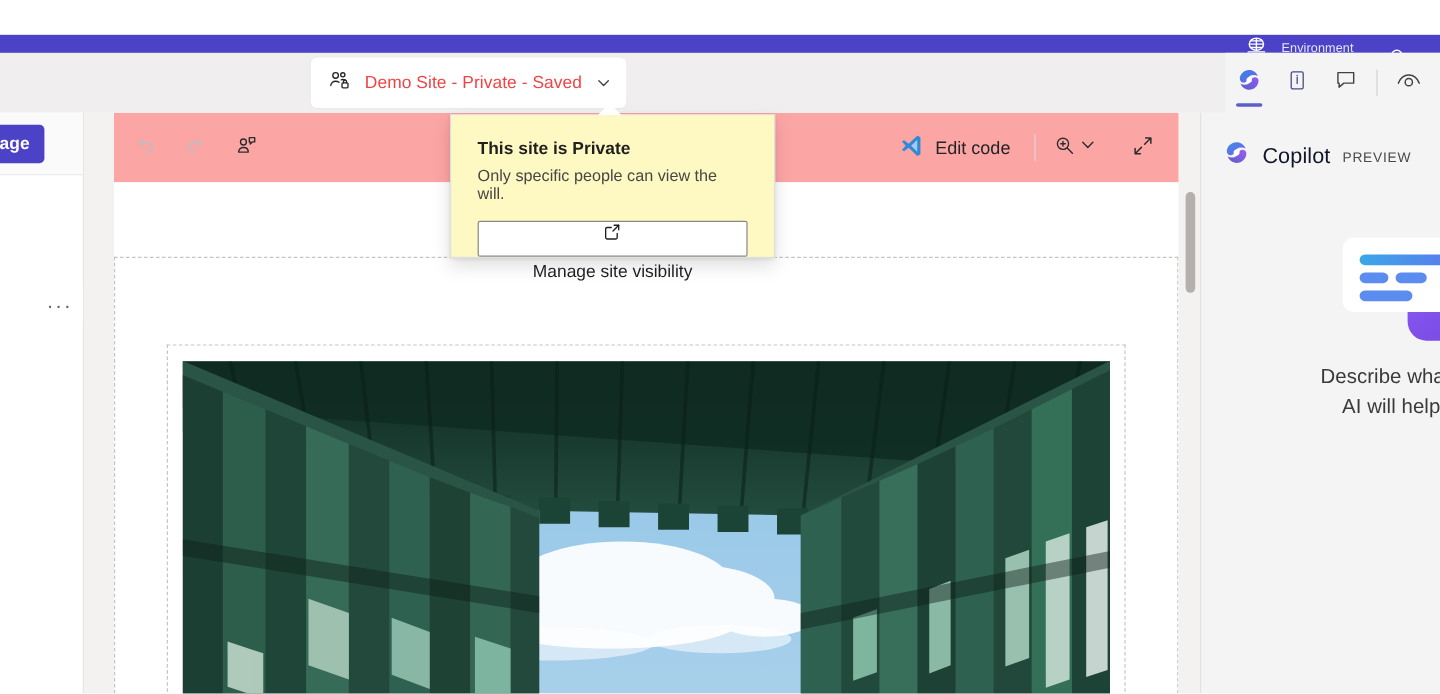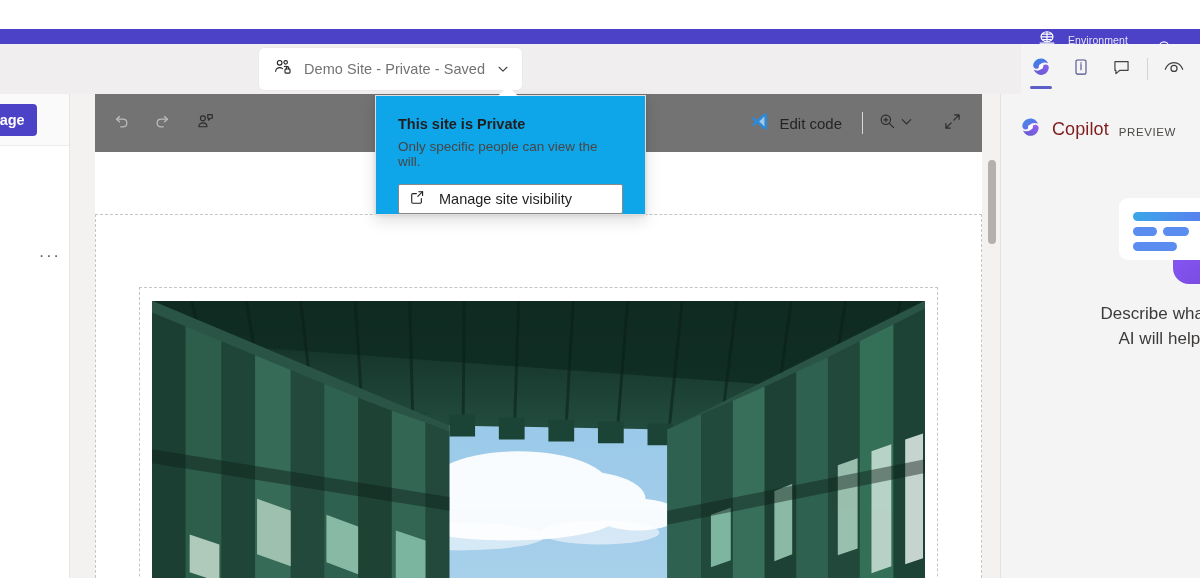--- a/index.html
+++ b/index.html
@@ -54,21 +54,21 @@
 
   
   .site-pill {
     position: absolute; left: 4px; top: 4px;
     height: 42px; padding: 0 12px 0 14px;
     background: #ffffff; border-radius: 5px;
     display: flex; align-items: center; gap: 11px;
     cursor: pointer; box-shadow: 0 0 0 1px rgba(0,0,0,.02);
   }
   .site-pill-label {
-    font-size: 14.5px; color: #737373; white-space: nowrap; letter-spacing: .05px;
+    font-size: 14.5px; color: #ef4444; white-space: nowrap; letter-spacing: .05px;
   }
   .pill-caret { width: 14px; height: 14px; display: block; opacity: .85; }
 
   
   .cmd-icon-btn {
     width: 40px; height: 50px; display: flex; align-items: center;
     justify-content: center; cursor: pointer; position: relative;
   }
   .cmd-icon-btn.selected::after {
     content: ""; position: absolute; bottom: 5px; left: 50%;
@@ -104,21 +104,21 @@
     padding-bottom: 6px;
   }
 
   
   .canvas-wrap {
     position: absolute; top: 94px; left: 70px; right: 200px; bottom: 0;
     background: #f3f2f1; overflow: hidden;
   }
   .canvas-toolbar {
     position: absolute; top: 0; left: 25px; right: 18px; height: 58px;
-    background: #737373; display: flex; align-items: center;
+    background: #fca5a5; display: flex; align-items: center;
   }
   .tb-left { display: flex; align-items: center; padding-left: 6px; gap: 2px; }
   .tb-icon-btn {
     width: 40px; height: 40px; border-radius: 4px; display: flex;
     align-items: center; justify-content: center; cursor: pointer;
     background: transparent; border: none;
   }
   .tb-icon-btn.disabled { cursor: default; opacity: 1; }
   .tb-spacer { flex: 1 1 auto; }
   .tb-right { display: flex; align-items: center; padding-right: 10px; }
@@ -166,55 +166,55 @@
   
   .copilot-panel {
     position: absolute; top: 94px; right: 0; width: 200px; bottom: 0;
     background: #f5f4f4; border-left: 1px solid #e3e1e1;
     overflow: hidden;
   }
   .copilot-header {
     display: flex; align-items: center; gap: 10px;
     padding: 22px 0 0 18px;
   }
-  .copilot-title { font-size: 18px; color: #7f1d1d; letter-spacing: .1px; }
+  .copilot-title { font-size: 18px; color: #0f172a; letter-spacing: .1px; }
   .copilot-preview {
     font-size: 11.5px; color: #4c4a48; letter-spacing: .6px;
     text-transform: uppercase; padding-top: 4px;
   }
   .copilot-illustration {
     position: absolute; top: 96px; left: 110px; width: 190px; height: 110px;
   }
   .copilot-empty-text {
     position: absolute; top: 208px; left: 0; width: 330px;
     text-align: center; font-size: 17px; color: #3b3a39;
     line-height: 1.45; letter-spacing: .05px;
   }
 
   
   .callout {
     position: absolute; left: 375px; top: 95px; width: 271px; height: 120px;
-    background: #0ea5e9; border: 1px solid #e1dfdd;
+    background: #fef9c3; border: 1px solid #e1dfdd;
     box-shadow: 0 6.4px 14.4px rgba(0,0,0,.13), 0 1.2px 3.6px rgba(0,0,0,.11);
     z-index: 40; padding: 20px 22px 0 22px;
   }
   .callout-arrow {
     position: absolute; left: 498px; top: 86px; width: 0; height: 0;
     border-left: 10px solid transparent; border-right: 10px solid transparent;
     border-bottom: 10px solid #ffffff; z-index: 41;
   }
   .callout-title {
     font-size: 14.5px; font-weight: 700; color: #201f1e; margin-bottom: 7px;
   }
   .callout-sub { font-size: 13.5px; color: #484644; margin-bottom: 15px; }
   .callout-btn {
     display: flex; align-items: center; gap: 13px;
     width: 100%; height: 30px; padding: 0 10px;
     background: #ffffff; border: 1px solid #8a8886; border-radius: 2px;
-    font-family: inherit; font-size: 14.5px; color: #201f1e; cursor: pointer;
+    font-family: inherit; font-size: 14.5px; color: #201f1e; cursor: pointer; flex-direction: column;
   }
 </style>
 </head>
 <body>
 
 <div id="app">
 
   <div class="suite-bar">
     <div class="suite-spacer"></div>
 

